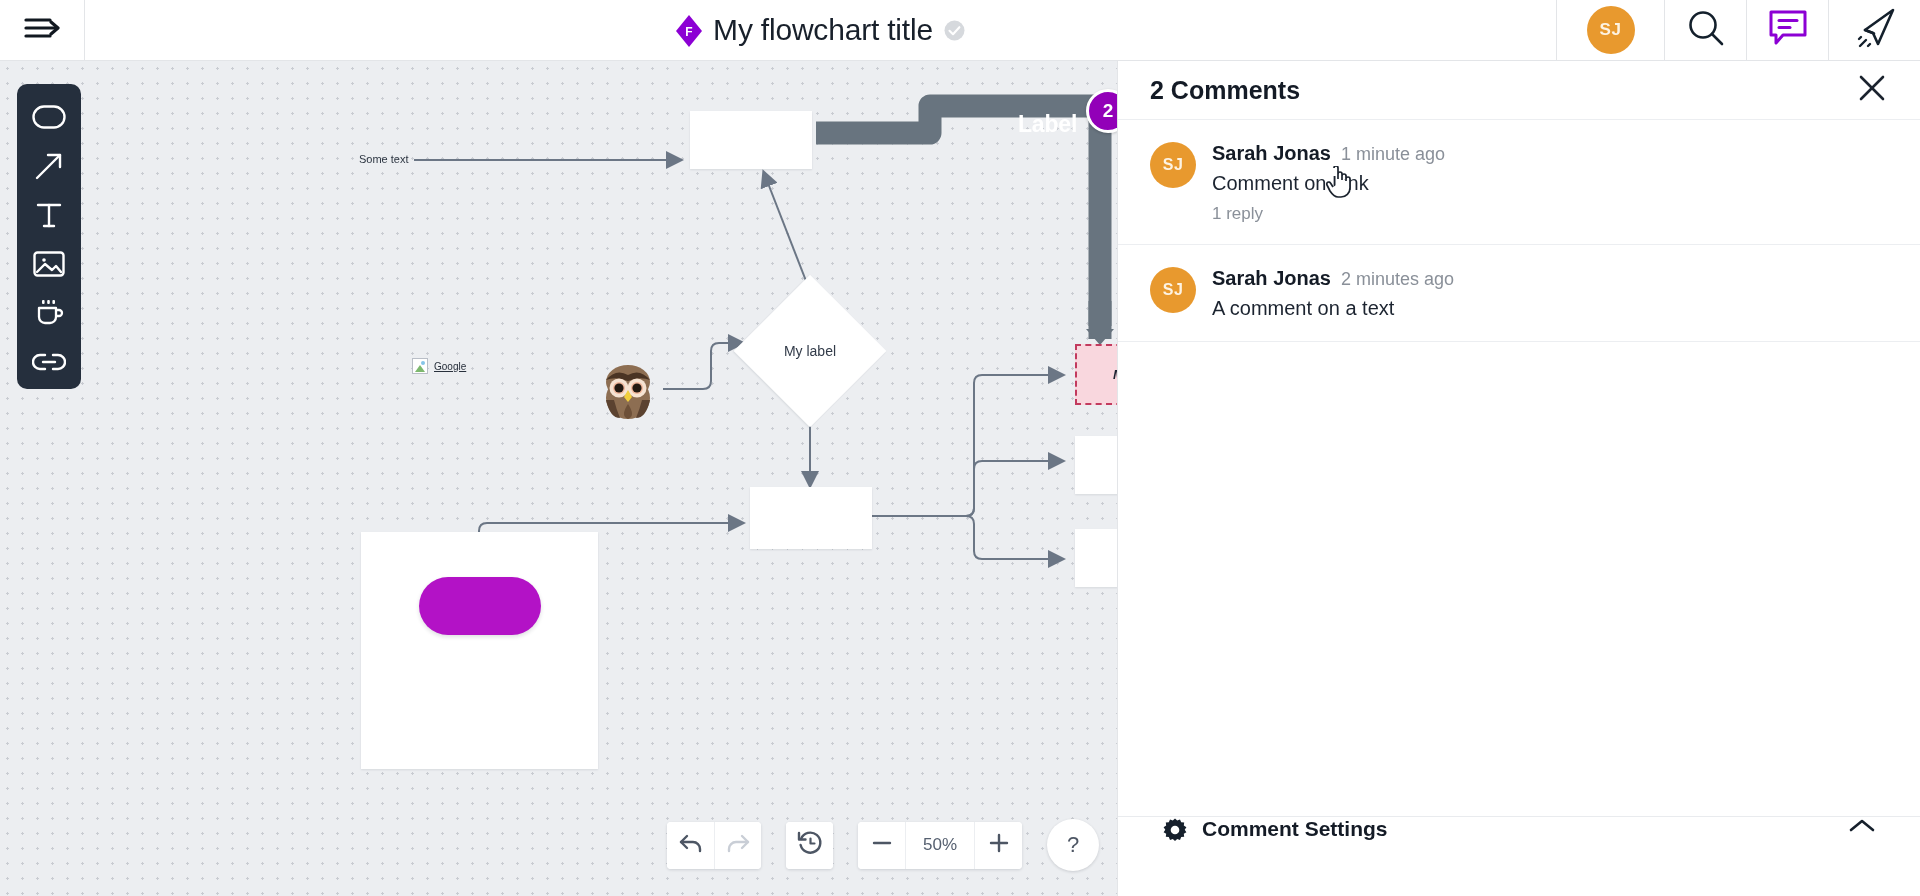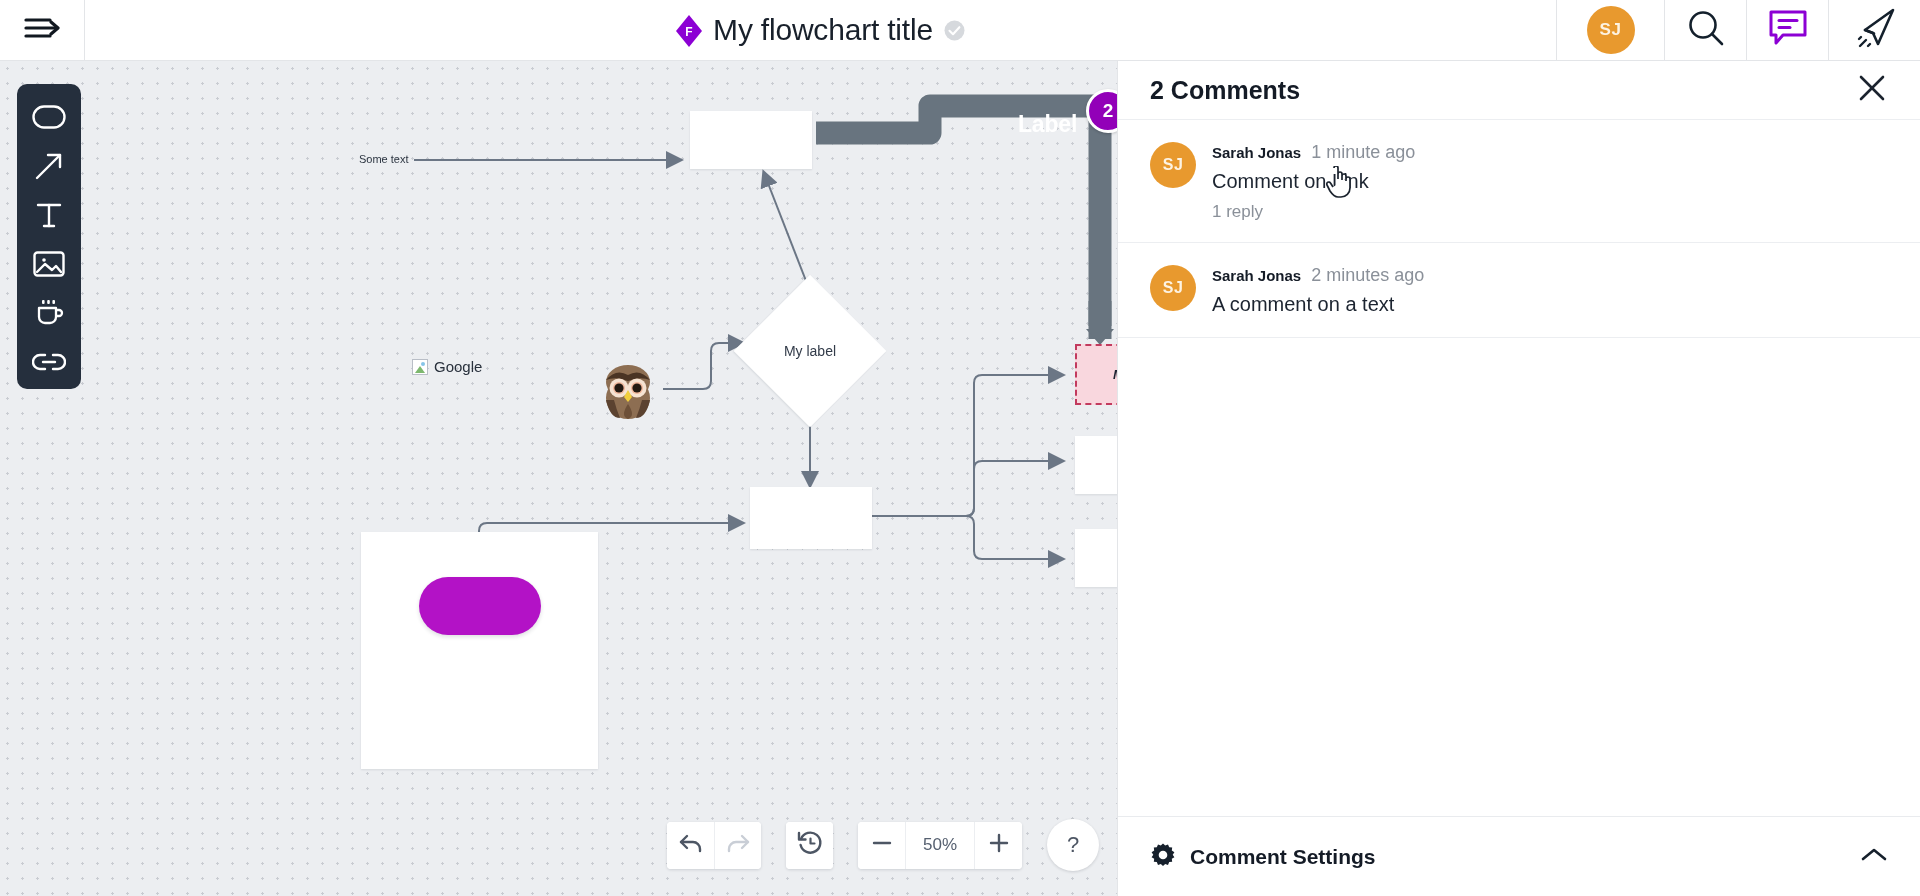--- a/index.html
+++ b/index.html
@@ -114,21 +114,21 @@
   }
   .broken-img i {
     position:absolute; left:2px; bottom:1px; width:0; height:0;
     border-left:5px solid transparent; border-right:5px solid transparent;
     border-bottom: 7px solid #7db86f;
   }
   .broken-img b {
     position:absolute; right:2px; top:2px; width:4px; height:4px; border-radius:50%;
     background:#86c5e8;
   }
-  .img-link span { font-size: 15px; color: #28303c; }
+  .img-link span { font-size: 10px; color: #28303c; text-decoration: underline; }
 
   
   .bottom-bar {
     position: absolute; left: 667px; bottom: 25px;
     display: flex; align-items: center; gap: 25px; z-index: 25;
   }
   .ctrl-group {
     display: flex; background: #fff; border-radius: 4px;
     box-shadow: 0 1px 3px rgba(22,30,45,.14); overflow: hidden;
   }
@@ -166,27 +166,27 @@
     display: flex; gap: 16px; padding: 22px 32px 20px 32px;
     border-bottom: 1px solid #eceef1;
   }
   .c-avatar {
     width: 46px; height: 46px; border-radius: 50%; flex: none;
     background: #e8992e; color: #fdf3e3; font-size: 16px; font-weight: bold;
     display: flex; align-items: center; justify-content: center; letter-spacing: .5px;
   }
   .c-body { flex: 1; min-width: 0; }
   .c-row1 { display: flex; align-items: baseline; gap: 10px; }
-  .c-author { font-size: 15px; font-weight: bold; color: #141b26; }
+  .c-author { font-size: 20px; font-weight: bold; color: #141b26; }
   .c-time { font-size: 18px; color: #8a9099; }
   .c-text { font-size: 20px; color: #1c2430; margin-top: 5px; line-height: 1.3; }
   .c-replies { font-size: 17px; color: #8a9099; margin-top: 8px; }
   .panel-foot {
     height: 80px; flex: none; border-top: 1px solid #e9ebee;
-    display: flex; align-items: center; gap: 14px; padding: 0 32px;
+    display: flex; gap: 14px; padding: 0 44px;
     cursor: pointer;
   }
   .foot-label { font-size: 21px; font-weight: bold; color: #141b26; flex: 1; }
 
   
   .cursor-hand { position: absolute; z-index: 90; pointer-events: none; }
 </style>
 </head>
 <body>
 

